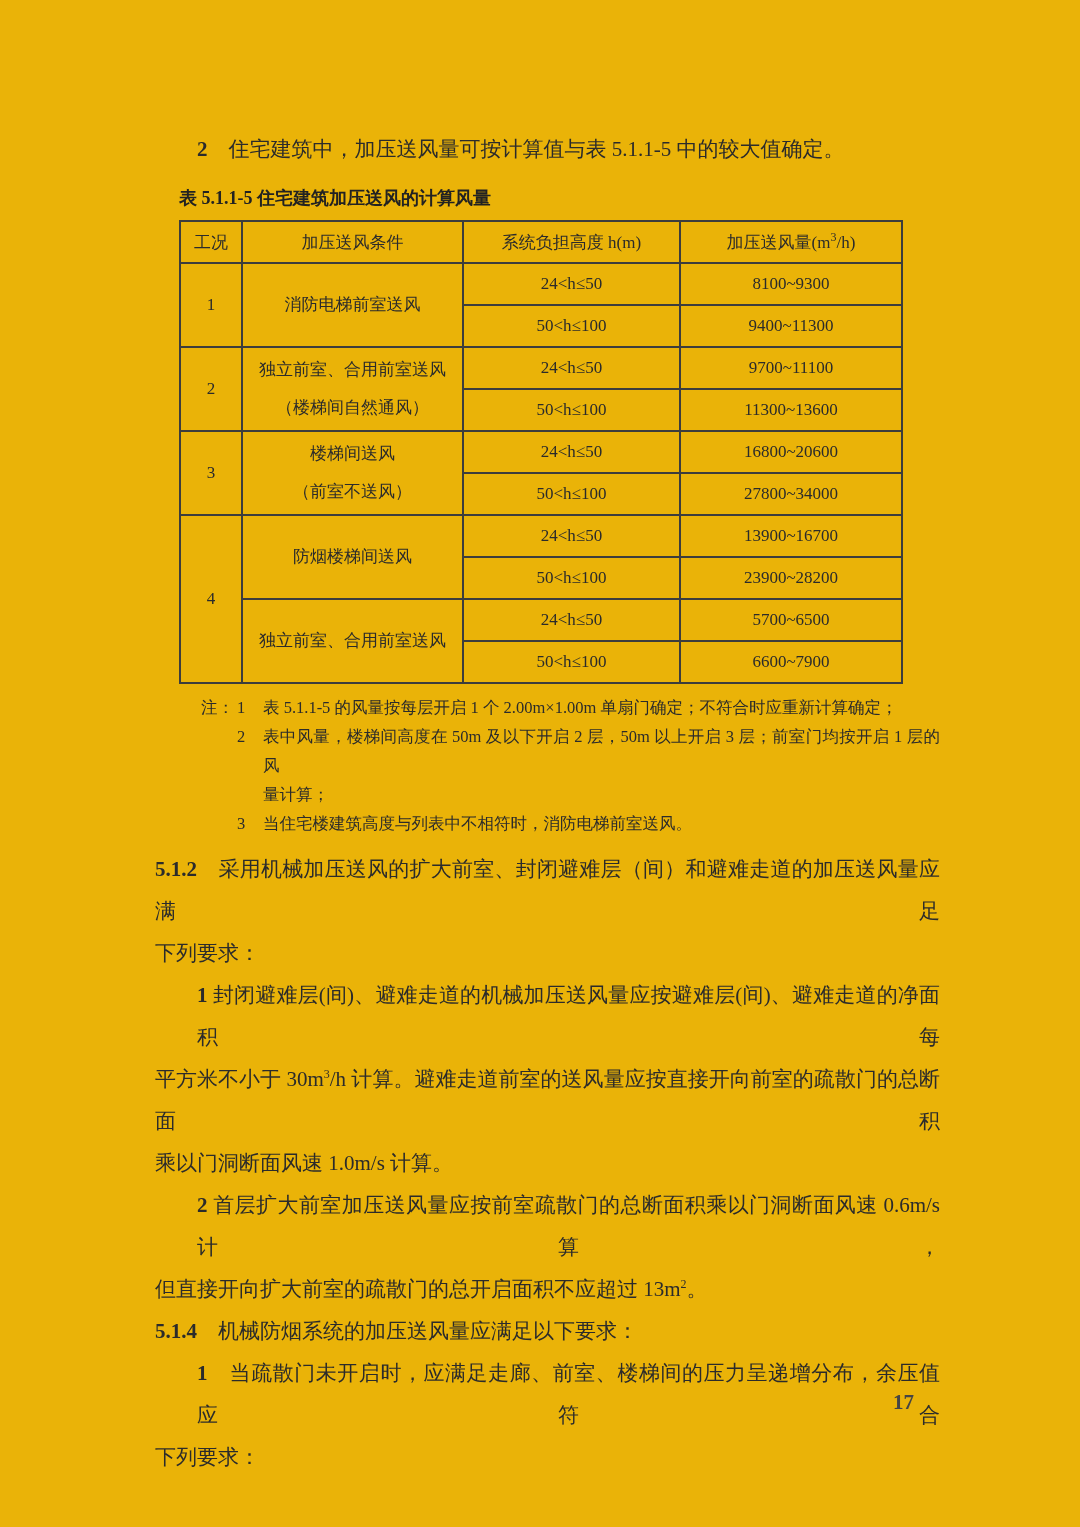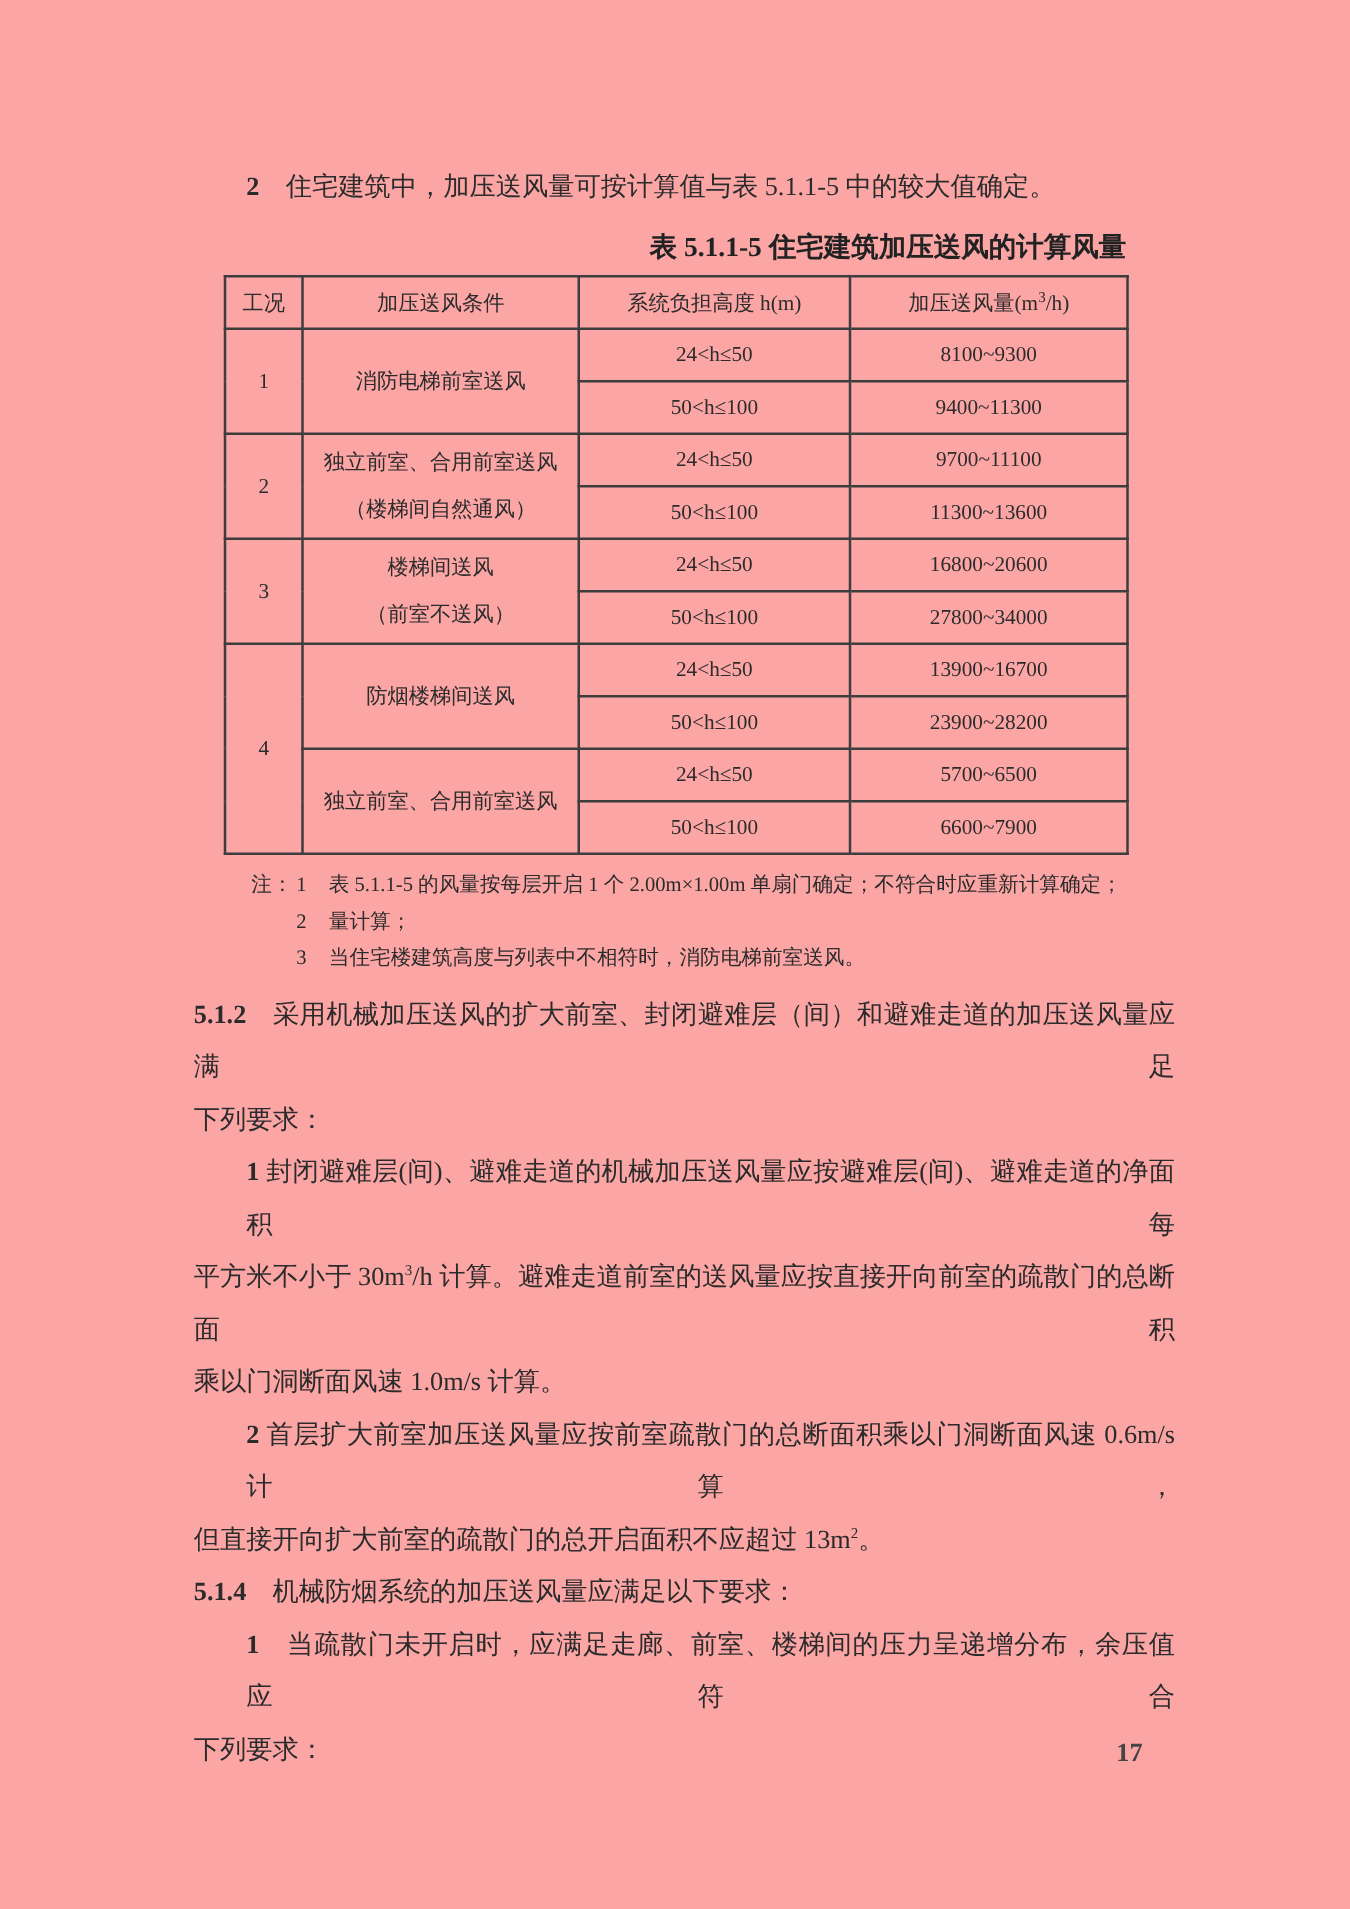--- a/index.html
+++ b/index.html
@@ -1,41 +1,41 @@
 <!DOCTYPE html>
 <html><head>
 <meta charset="utf-8">
 <style>
   html,body { margin:0; padding:0; background:#ffffff; }
   .page {
     position:relative;
     width:1080px; height:1527px;
-    background:#fca5a5;
+    background:#eab308;
     color:#2b2b2b;
     font-family:"Liberation Serif","DejaVu Serif",serif;
     box-sizing:border-box;
     padding:128px 140px 0 155px;
     overflow:hidden;
   }
   .bline {
     font-size:21px;
     line-height:42px;
     text-align:justify;
     color:#2b2b2b;
   }
   .bline.fill { text-align-last:justify; }
   .ind1 { padding-left:42px; }
   .ind2 { padding-left:56px; }
   .b { font-weight:bold; }
   sup { font-size:12px; line-height:0; }
 
   .table-title {
     width:722px; margin:12px 0 0 24px;
-    text-align:right;
-    font-size:22px; font-weight:bold;
+    text-align:left;
+    font-size:18px; font-weight:bold;
     line-height:32px;
     color:#222;
   }
   table.spec {
     border-collapse:collapse;
     table-layout:fixed;
     width:722px;
     margin:6px 0 0 24px;
   }
   table.spec th, table.spec td {
@@ -175,20 +175,21 @@
       <span class="note-label">注：</span>
       <span class="note-num">1</span>
       <span class="note-text">
         <span>表 5.1.1-5 的风量按每层开启 1 个 2.00m×1.00m 单扇门确定；不符合时应重新计算确定；</span>
       </span>
     </div>
     <div class="note-row">
       <span class="note-label"></span>
       <span class="note-num">2</span>
       <span class="note-text">
+        <span style="display:block">表中风量，楼梯间高度在 50m 及以下开启 2 层，50m 以上开启 3 层；前室门均按开启 1 层的风</span>
         <span style="display:block">量计算；</span>
       </span>
     </div>
     <div class="note-row">
       <span class="note-label"></span>
       <span class="note-num">3</span>
       <span class="note-text">
         <span>当住宅楼建筑高度与列表中不相符时，消防电梯前室送风。</span>
       </span>
     </div>

